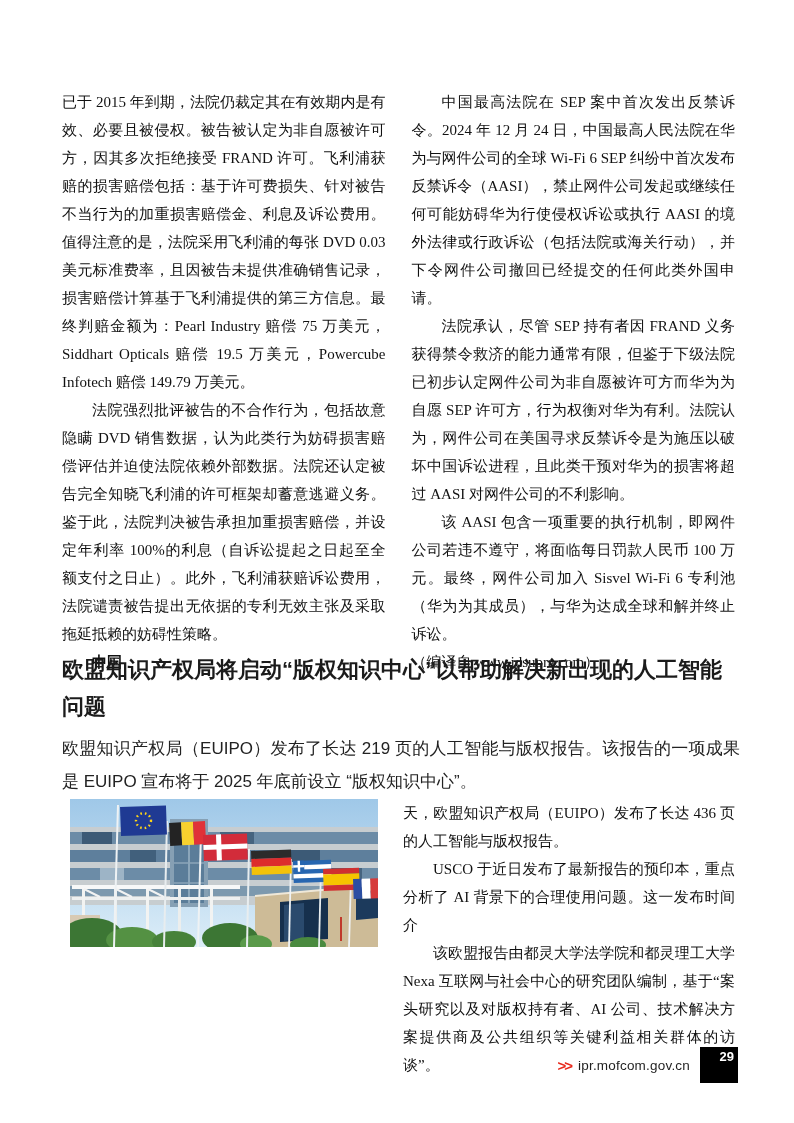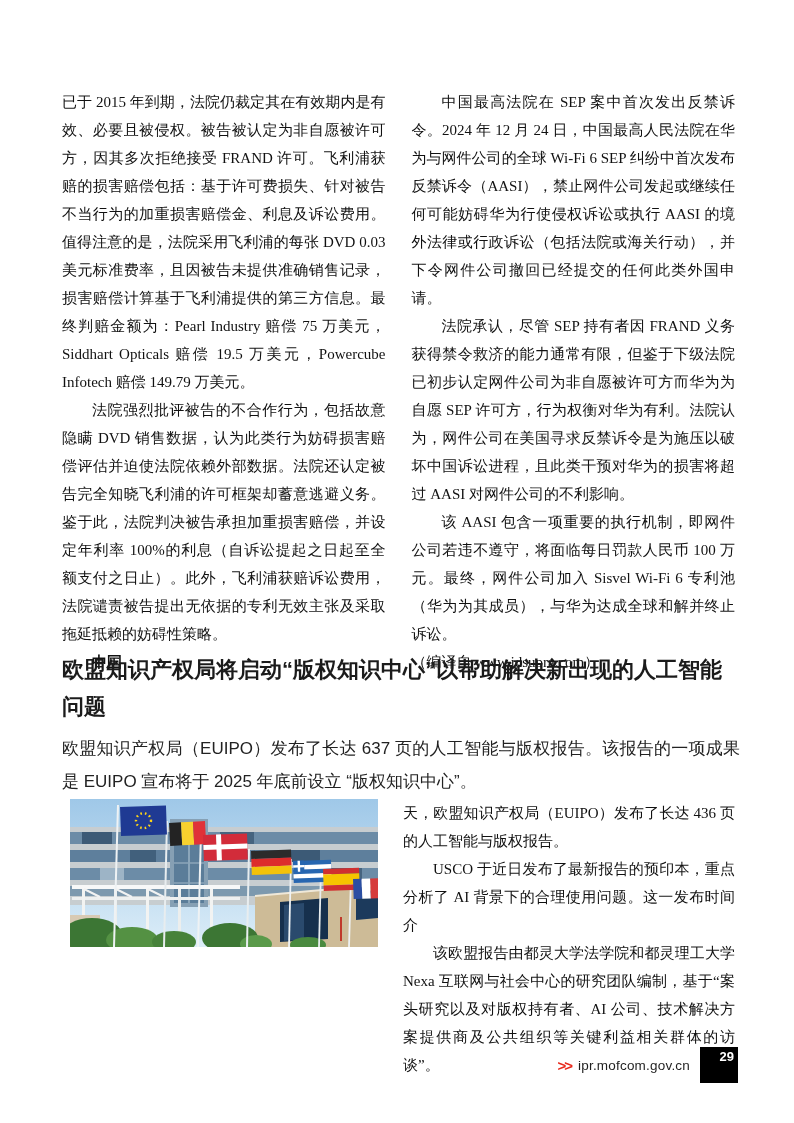--- a/index.html
+++ b/index.html
@@ -47,21 +47,21 @@
     </div>
     <div class="col">
       <p class="indent">中国最高法院在 SEP 案中首次发出反禁诉令。2024 年 12 月 24 日，中国最高人民法院在华为与网件公司的全球 Wi-Fi 6 SEP 纠纷中首次发布反禁诉令（AASI），禁止网件公司发起或继续任何可能妨碍华为行使侵权诉讼或执行 AASI 的境外法律或行政诉讼（包括法院或海关行动），并下令网件公司撤回已经提交的任何此类外国申请。</p>
       <p class="indent">法院承认，尽管 SEP 持有者因 FRAND 义务获得禁令救济的能力通常有限，但鉴于下级法院已初步认定网件公司为非自愿被许可方而华为为自愿 SEP 许可方，行为权衡对华为有利。法院认为，网件公司在美国寻求反禁诉令是为施压以破坏中国诉讼进程，且此类干预对华为的损害将超过 AASI 对网件公司的不利影响。</p>
       <p class="indent">该 AASI 包含一项重要的执行机制，即网件公司若违不遵守，将面临每日罚款人民币 100 万元。最终，网件公司加入 Sisvel Wi-Fi 6 专利池（华为为其成员），与华为达成全球和解并终止诉讼。</p>
       <p class="source">（编译自 www.jdsupra.com）</p>
     </div>
   </div>
 
   <h1 class="title">欧盟知识产权局将启动“版权知识中心”以帮助解决新出现的人工智能问题</h1>
-  <p class="lede">欧盟知识产权局（EUIPO）发布了长达 637 页的人工智能与版权报告。该报告的一项成果是 EUIPO 宣布将于 2025 年底前设立 “版权知识中心”。</p>
+  <p class="lede">欧盟知识产权局（EUIPO）发布了长达 219 页的人工智能与版权报告。该报告的一项成果是 EUIPO 宣布将于 2025 年底前设立 “版权知识中心”。</p>
 
   <div class="sec2">
     <div class="col">
 
       <div class="photo-wrap">
         <svg width="308" height="148" viewBox="0 0 308 148">
           <defs>
             <linearGradient id="sky" x1="0" y1="0" x2="0" y2="1">
               <stop offset="0" stop-color="#9fc8e8"></stop>
               <stop offset="1" stop-color="#dcedf8"></stop>

